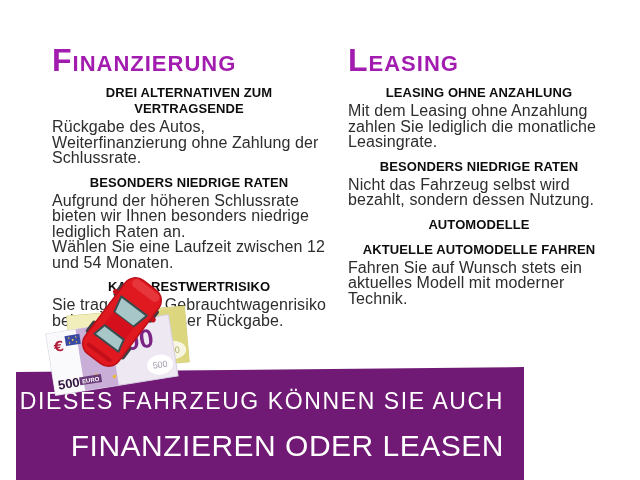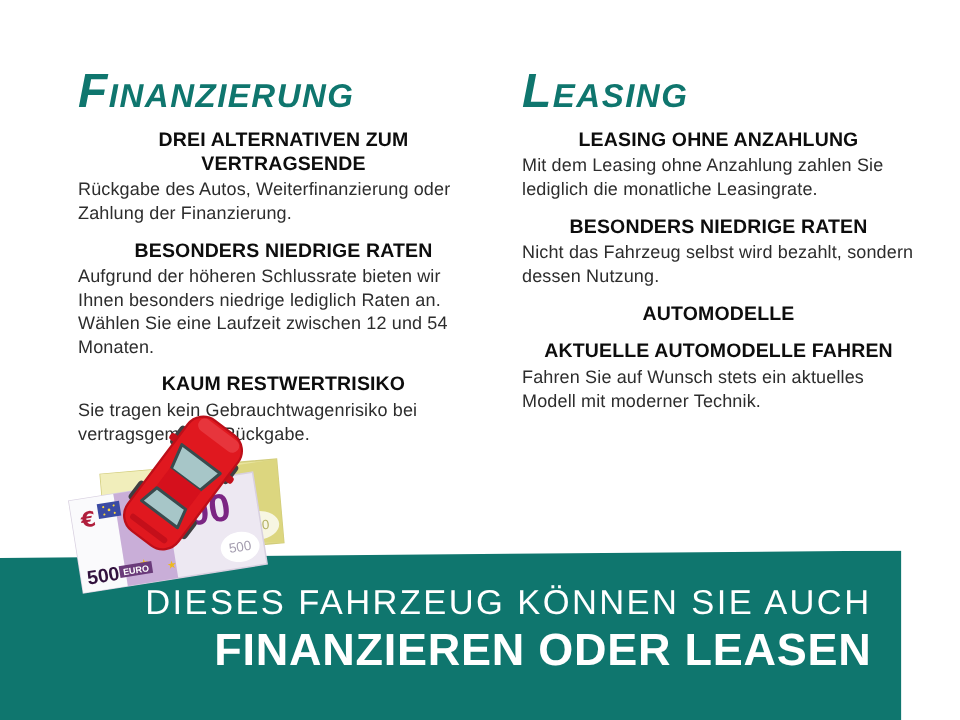--- a/index.html
+++ b/index.html
@@ -6,56 +6,56 @@
   body{
     width:640px;height:480px;position:relative;overflow:hidden;
     background:#ffffff;
     font-family:"Liberation Sans",sans-serif;
   }
   .col{position:absolute;top:44px}
   .col-left{left:52px;width:274px}
   .col-right{left:348px;width:262px}
   .col-title{
     font-variant:small-caps;font-weight:bold;font-size:32px;line-height:32px;
-    color:#0f766e;letter-spacing:1px;margin:0 0 5px 0;font-style:italic;
+    color:#a21caf;letter-spacing:1px;margin:0 0 5px 0;
   }
   .section h3{
     font-size:13px;font-weight:bold;color:#0d0d0d;
     margin:9px 0 2px 0;line-height:16px;letter-spacing:0.1px;text-align:center;
   }
   .section p{
-    font-size:12px;color:#2d2d2d;margin:0;line-height:15.5px;letter-spacing:0.1px;
+    font-size:16px;color:#2d2d2d;margin:0;line-height:15.5px;letter-spacing:0.1px;
   }
   .banner{
-    position:absolute;left:0;top:367px;width:601px;height:113px;
-    background:#0f766e;
+    position:absolute;left:16px;top:367px;width:508px;height:113px;
+    background:#701a75;
     clip-path:polygon(0 5px,100% 0,100% 100%,0 100%);
     z-index:1;
   }
   .banner-text{
     position:absolute;right:20px;top:21px;text-align:right;color:#ffffff;
   }
   .banner-line1{
     font-size:23px;font-weight:500;letter-spacing:1.6px;line-height:26px;
   }
   .banner-line2{
-    font-size:30px;font-weight:700;letter-spacing:0.5px;line-height:32px;margin-top:4px;
+    font-size:30px;font-weight:400;letter-spacing:0.5px;line-height:32px;margin-top:16px;
   }
   .illustration{
     position:absolute;left:28px;top:276px;width:205px;height:140px;z-index:5;
   }
 </style>
 </head>
 <body>
 
 <div class="col col-left">
   <h1 class="col-title">Finanzierung</h1>
   <div class="section">
     <h3>DREI ALTERNATIVEN ZUM VERTRAGSENDE</h3>
-    <p>Rückgabe des Autos, Weiterfinanzierung oder Zahlung der Finanzierung.</p>
+    <p>Rückgabe des Autos, Weiterfinanzierung ohne Zahlung der Schlussrate.</p>
   </div>
   <div class="section">
     <h3>BESONDERS NIEDRIGE RATEN</h3>
     <p>Aufgrund der höheren Schlussrate bieten wir Ihnen besonders niedrige lediglich Raten an.</p>
   </div>
   <div class="section">
     <p>Wählen Sie eine Laufzeit zwischen 12 und 54 Monaten.</p>
   </div>
   <div class="section">
     <h3>KAUM RESTWERTRISIKO</h3>

